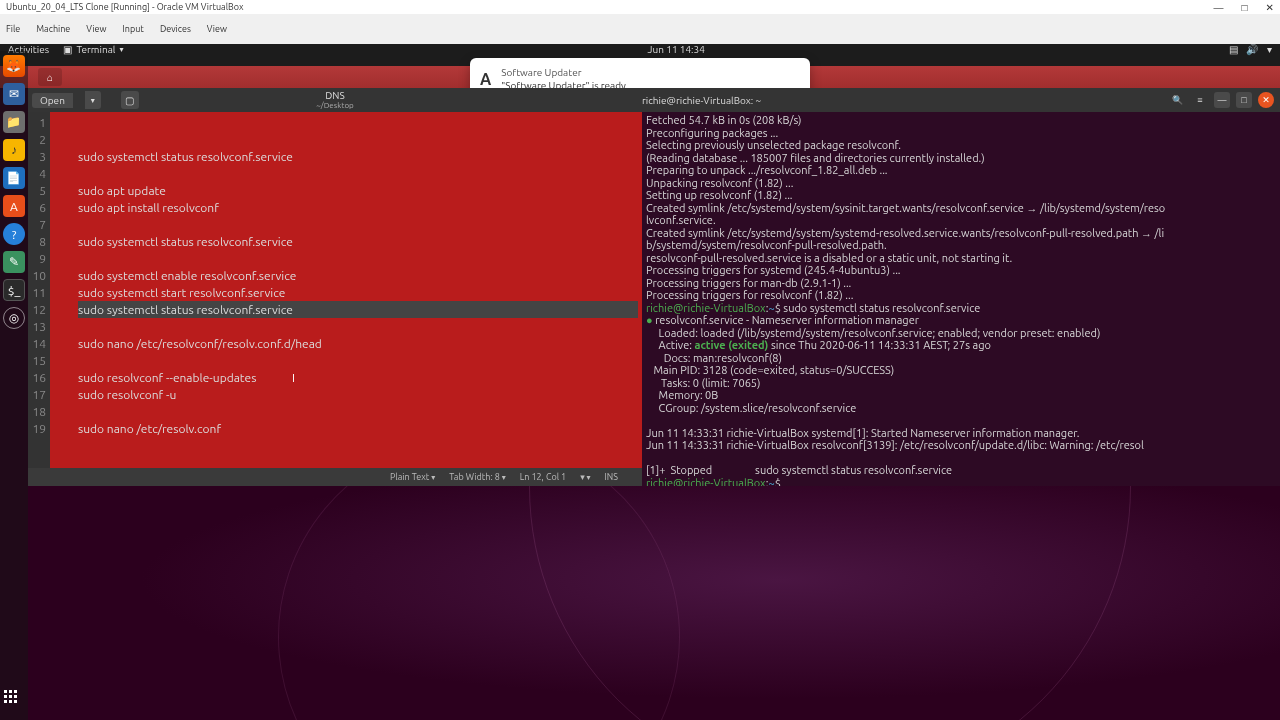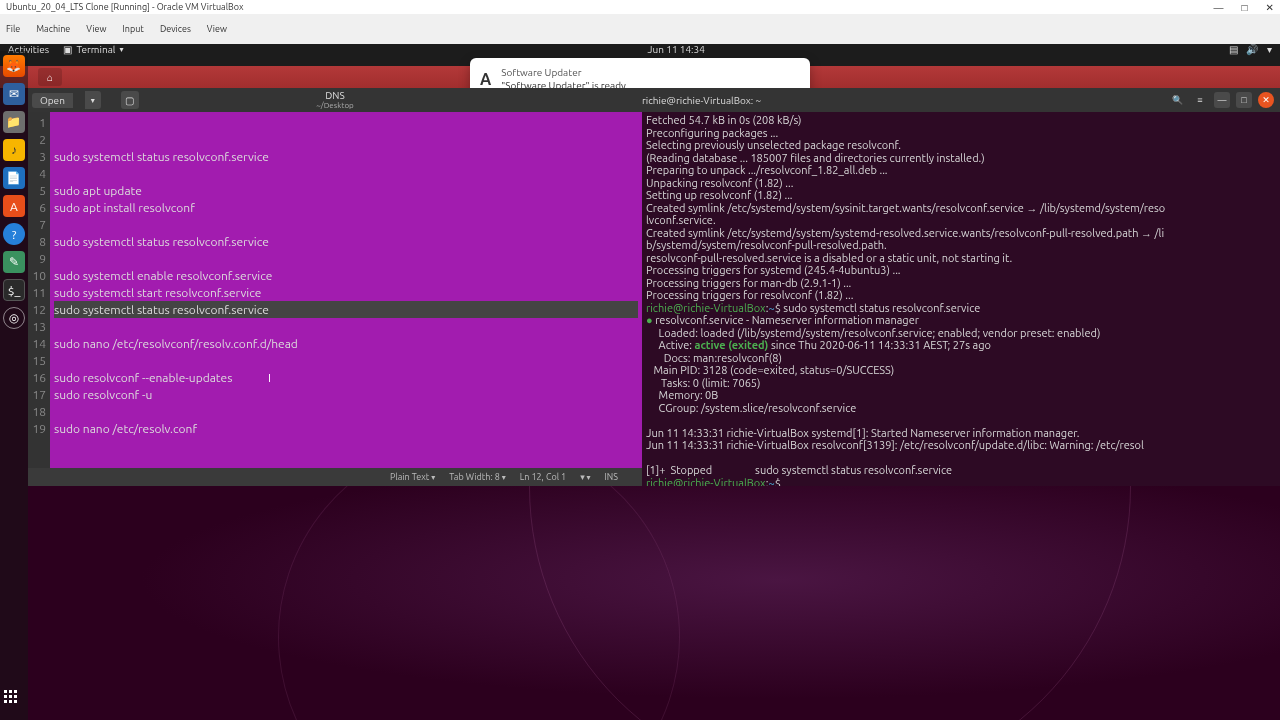--- a/index.html
+++ b/index.html
@@ -47,21 +47,21 @@
 
 
 .gedit { position: absolute; left: 28px; top: 88px; width: 614px; height: 398px; background: #272727; color: #ddd; font-family: "Ubuntu Mono", monospace; font-size: 11px; display: flex; flex-direction: column; }
 .gedit-header { background: #343434; height: 24px; display: flex; align-items: center; position: relative; justify-content: space-between; padding: 0 4px; }
 .gedit-header .open { display: flex; align-items: center; gap: 14px; }
 .gedit-header .open-btn { background: #4a4a4a; border-radius: 3px 0 0 3px; padding: 2px 8px; font-size: 10px; }
 .gedit-header .open-dd { background: #4a4a4a; border-radius: 0 3px 3px 0; width: 16px; height: 18px; display: flex; align-items: center; justify-content: center; font-size: 8px; margin-left: -2px; }
 .gedit-header .new-btn { background: #4a4a4a; border-radius: 3px; width: 18px; height: 18px; display: flex; align-items: center; justify-content: center; font-size: 10px; margin-left: 6px; }
 .gedit-header .doc-title { position: absolute; left: 50%; transform: translateX(-50%); text-align: center; font-size: 10px; }
 .gedit-header .doc-subtitle { font-size: 8px; color: #aaa; }
-.gedit-body { flex: 1; background: #a21caf; display: flex; overflow: hidden; }
+.gedit-body { flex: 1; background: #b91c1c; display: flex; overflow: hidden; gap: 24px; }
 .gutter { background: #333; width: 22px; text-align: right; padding: 2px 4px; color: #888; font-size: 12px; line-height: 17px; }
 .code { flex: 1; padding: 2px 4px; color: #dcdcdc; font-size: 12px; line-height: 17px; white-space: pre; }
 .code .hl { background: #444; display: inline-block; width: 100%; }
 .cursor-mark { color: #fff; }
 .gedit-status { background: #3a3a3a; height: 18px; display: flex; align-items: center; justify-content: flex-end; gap: 14px; padding: 0 24px; font-size: 9px; color: #bbb; }
 .gedit-status .dd::after { content: " ▾"; font-size: 8px; }
 
 
 .terminal { position: absolute; left: 642px; top: 88px; right: 0; height: 398px; background: #2d0a24; color: #d7d7d7; font-family: "Ubuntu Mono", monospace; font-size: 11px; display: flex; flex-direction: column; }
 .term-header { background: #343434; height: 24px; display: flex; align-items: center; justify-content: flex-start; position: relative; }

